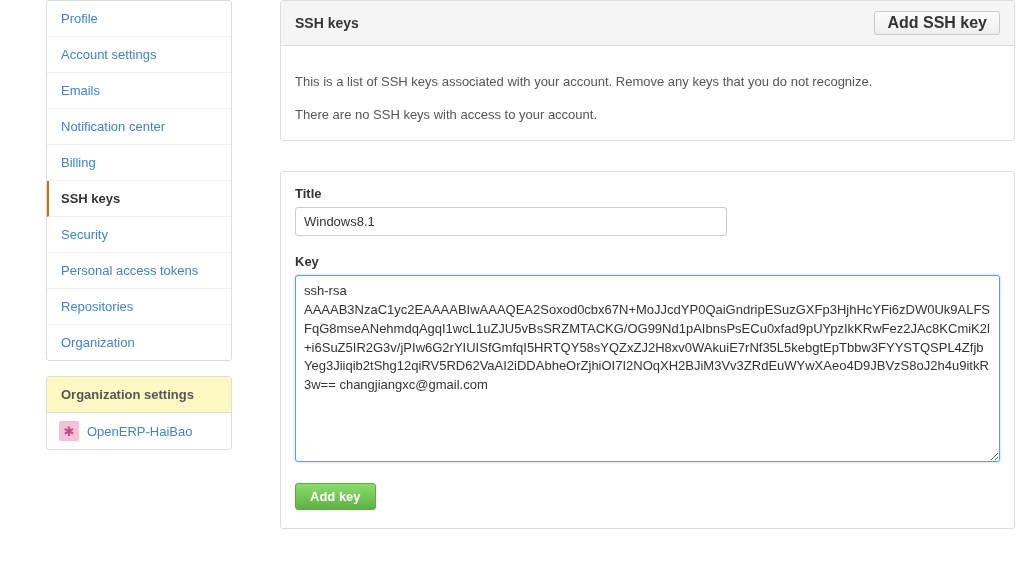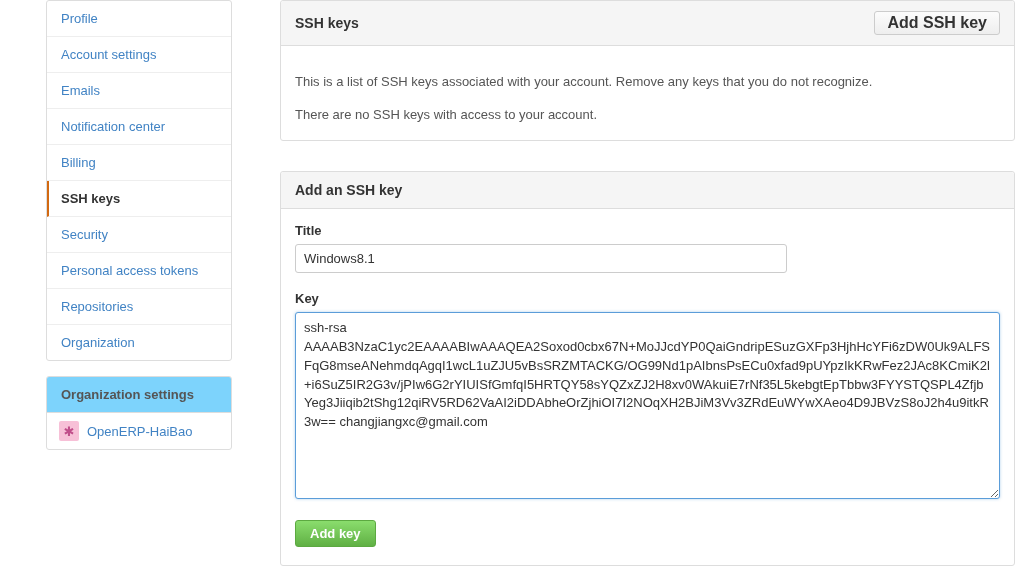--- a/index.html
+++ b/index.html
@@ -43,21 +43,21 @@
     color: #333;
     font-weight: bold;
     border-left: 2px solid #d26911;
     padding-left: 12px;
     background: #fff;
   }
   .nav-header {
     padding: 10px 14px;
     font-weight: bold;
     color: #555;
-    background: #7dd3fc;
+    background: #fef9c3;
     border-bottom: 1px solid #ddd;
     font-size: 13px;
   }
   .org-item {
     display: flex;
     align-items: center;
     padding: 8px 12px;
     color: #4183c4;
     cursor: pointer;
     font-size: 13px;
@@ -125,21 +125,21 @@
   }
   .form-group { margin-bottom: 18px; }
   .form-label {
     display: block;
     font-weight: bold;
     margin-bottom: 6px;
     color: #333;
     font-size: 13px;
   }
   .form-input {
-    width: 492px;
+    width: 432px;
     padding: 6px 8px;
     border: 1px solid #ccc;
     border-radius: 3px;
     font-size: 13px;
     color: #333;
     font-family: inherit;
   }
   .form-textarea {
     width: 100%;
     min-height: 187px;
@@ -188,23 +188,20 @@
         <span class="panel-title">SSH keys</span>
         <button class="btn">Add SSH key</button>
       </div>
       <div class="panel-body">
         <p>This is a list of SSH keys associated with your account. Remove any keys that you do not recognize.</p>
         <p>There are no SSH keys with access to your account.</p>
       </div>
     </div>
 
     <div class="panel">
-      <div class="panel-header">
-        <span class="panel-title">Add an SSH key</span>
-      </div>
       <div class="panel-body-form">
         <div class="form-group">
           <label class="form-label">Title</label>
           <input type="text" class="form-input" value="Windows8.1" style="">
         </div>
         <div class="form-group">
           <label class="form-label">Key</label>
           <textarea class="form-textarea" style="">ssh-rsa AAAAB3NzaC1yc2EAAAABIwAAAQEA2Soxod0cbx67N+MoJJcdYP0QaiGndripESuzGXFp3HjhHcYFi6zDW0Uk9ALFSFqG8mseANehmdqAgqI1wcL1uZJU5vBsSRZMTACKG/OG99Nd1pAIbnsPsECu0xfad9pUYpzIkKRwFez2JAc8KCmiK2l+i6SuZ5IR2G3v/jPIw6G2rYIUISfGmfqI5HRTQY58sYQZxZJ2H8xv0WAkuiE7rNf35L5kebgtEpTbbw3FYYSTQSPL4ZfjbYeg3Jiiqib2tShg12qiRV5RD62VaAI2iDDAbheOrZjhiOI7I2NOqXH2BJiM3Vv3ZRdEuWYwXAeo4D9JBVzS8oJ2h4u9itkR3w== changjiangxc@gmail.com</textarea>
         </div>
         <button class="btn btn-primary">Add key</button>

